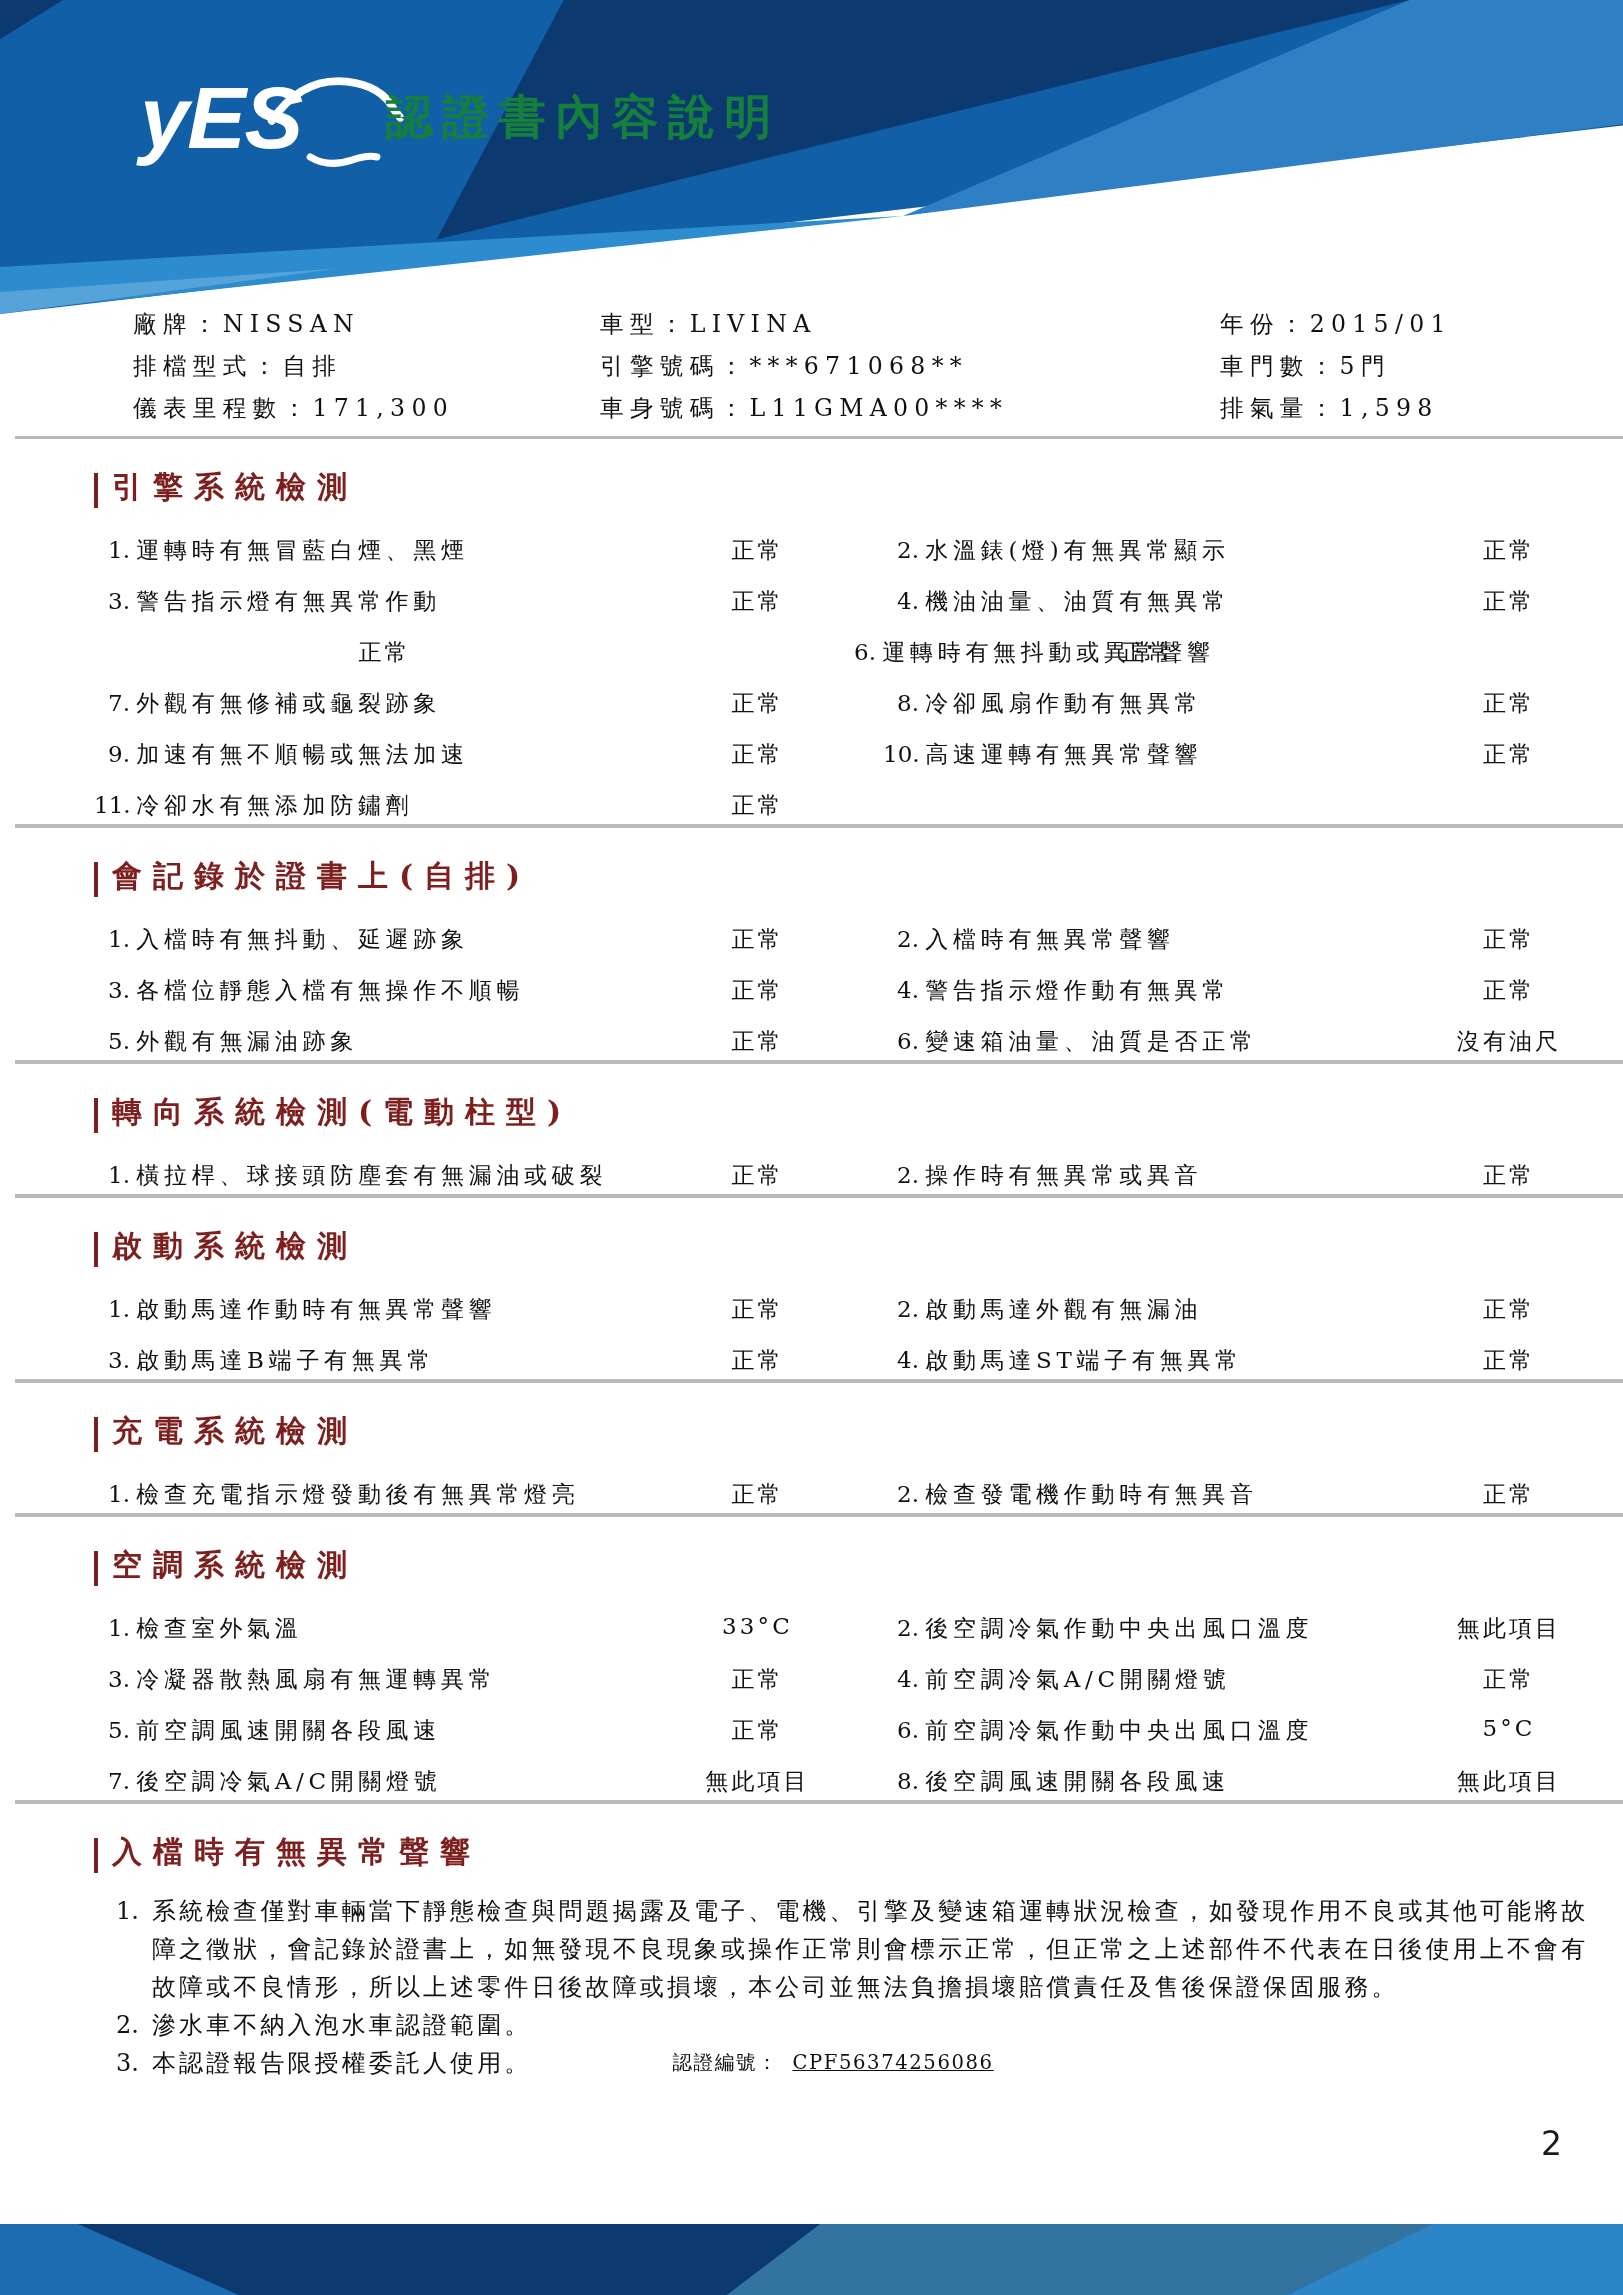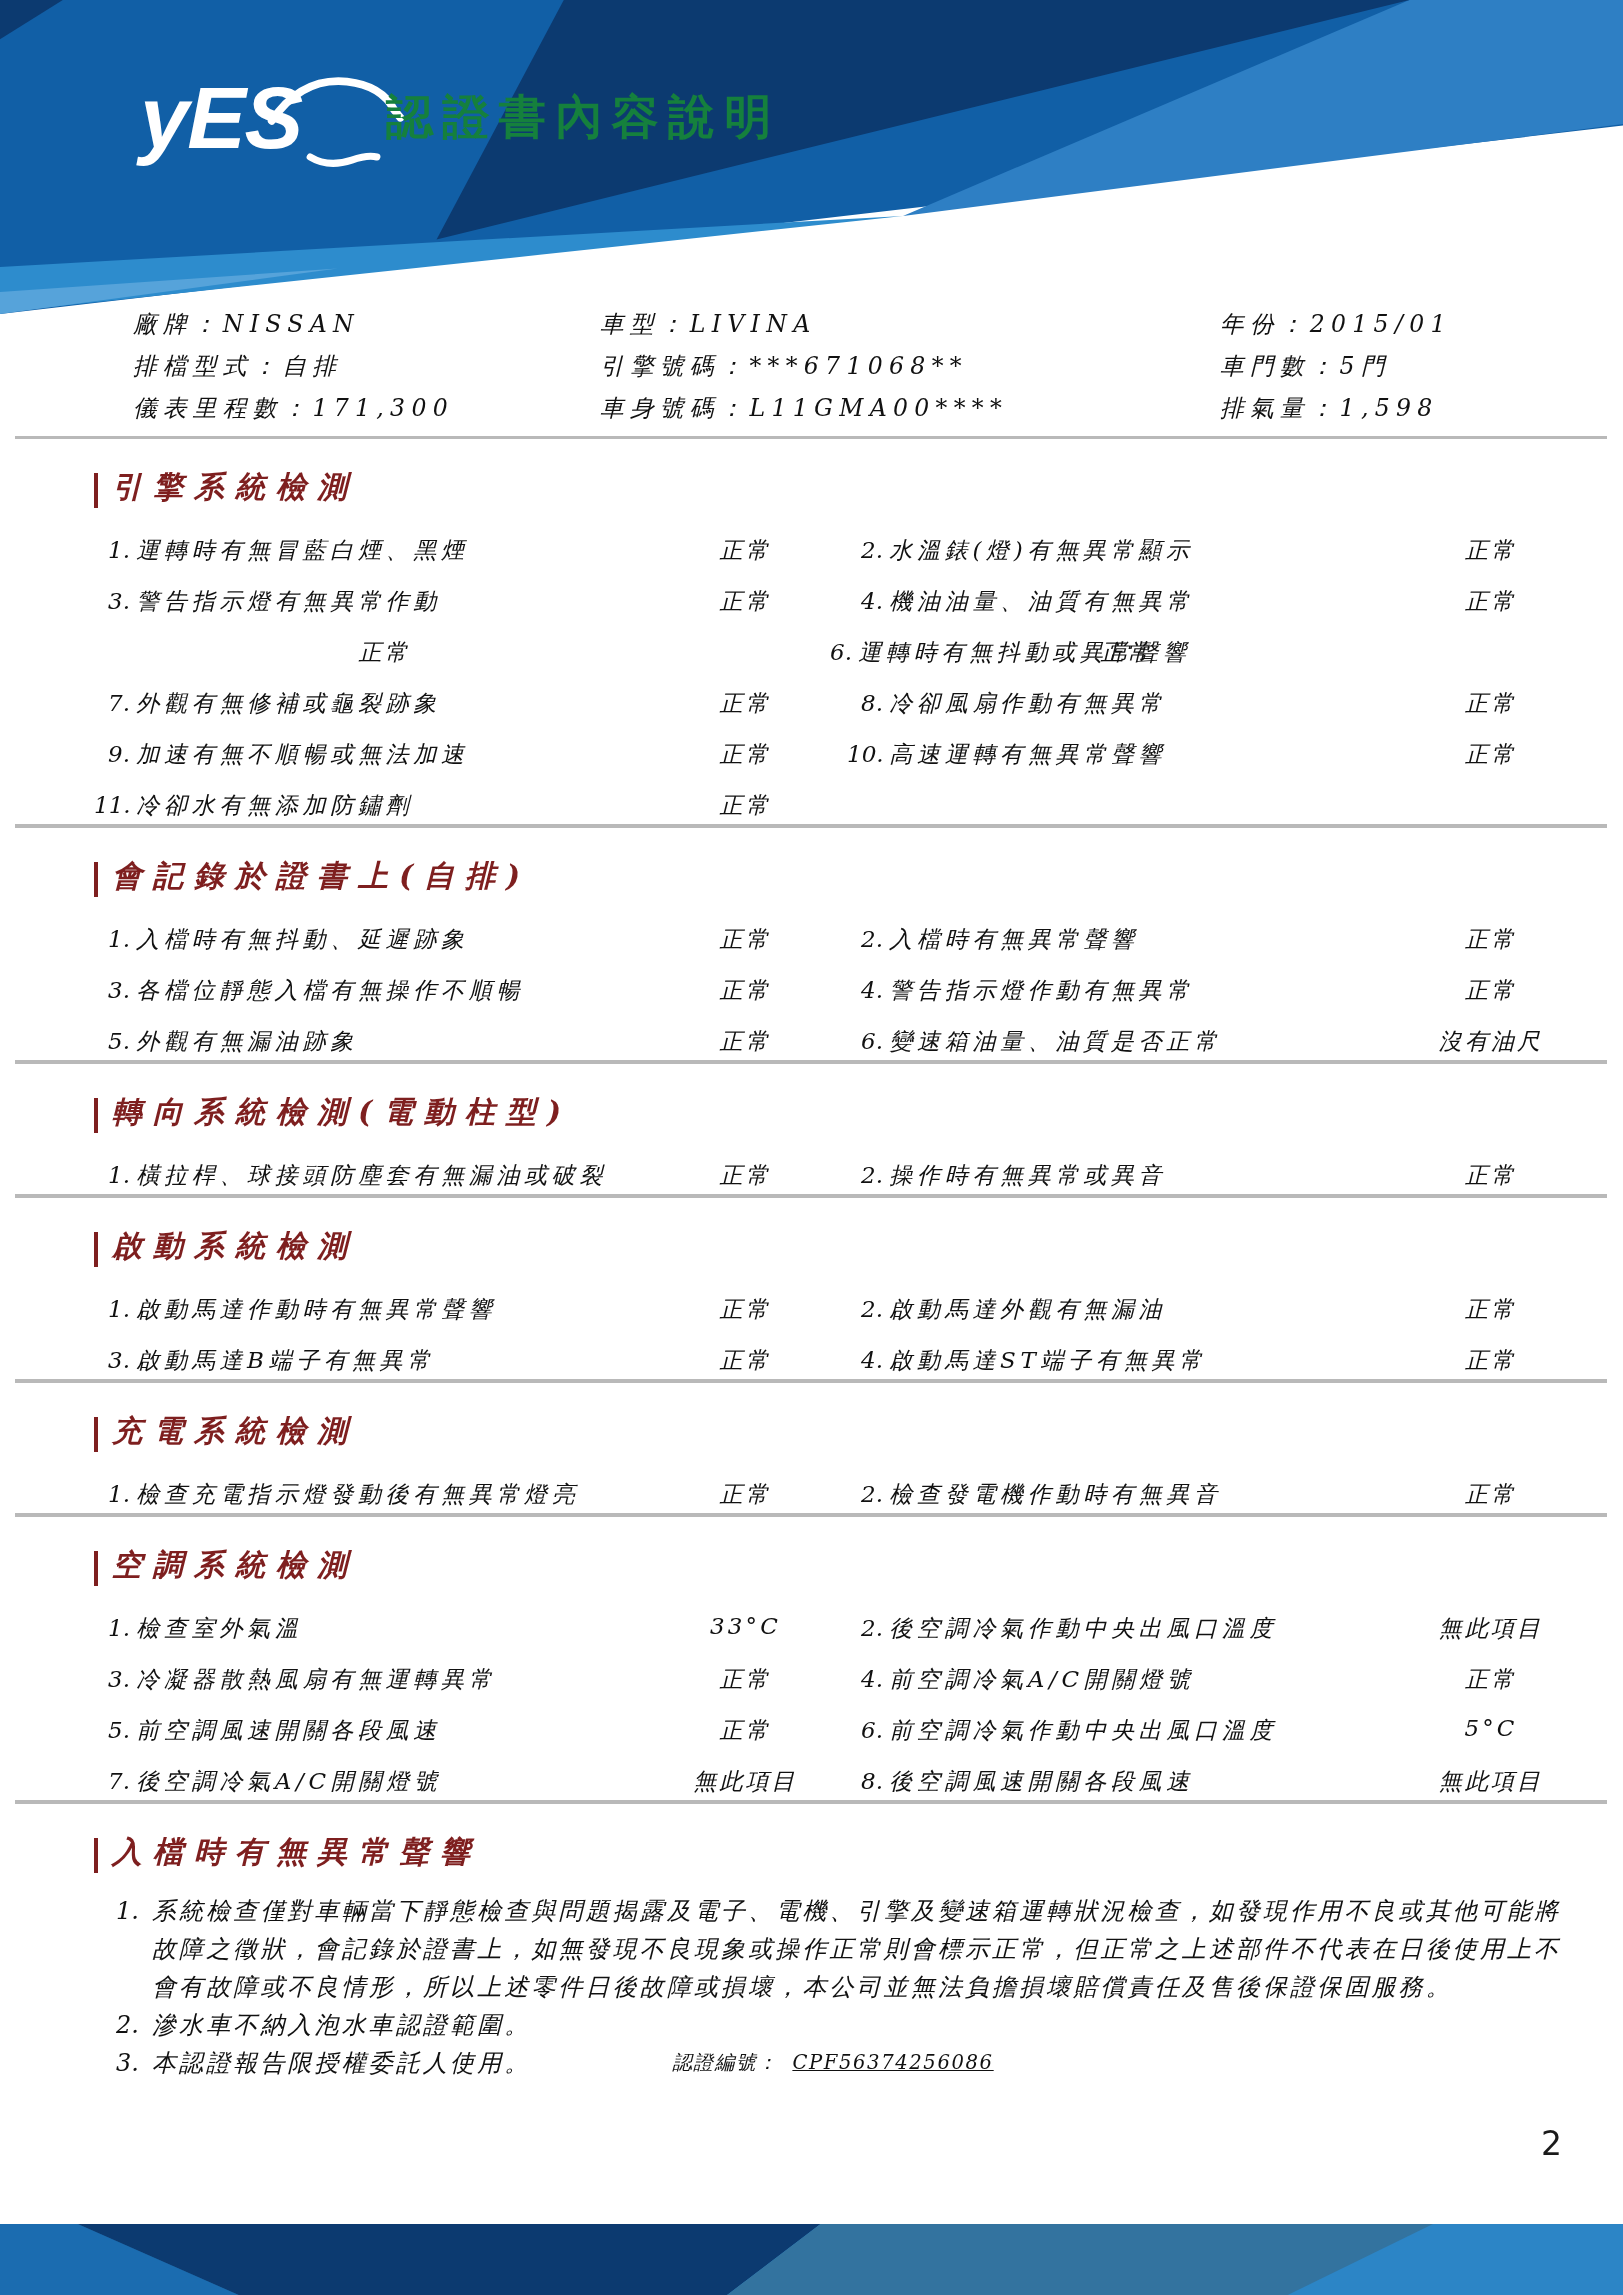--- a/index.html
+++ b/index.html
@@ -20,35 +20,35 @@
     font-family:"DejaVu Sans","Liberation Sans",sans-serif;
     font-size:47px;font-weight:bold;letter-spacing:9.4px;white-space:nowrap;
   }
   
   .footer-art{position:absolute;left:0;bottom:0;width:1623px;height:71px;}
   .page-num{
     position:absolute;right:61px;top:2124px;font-size:33px;color:#1a1a1a;
     font-family:"DejaVu Sans","Liberation Sans",sans-serif;
   }
   
-  .content{position:absolute;top:308px;left:0;width:1623px;padding:0 47px 0 94px;box-sizing:border-box;font-style:italic;}
+  .content{position:absolute;top:308px;left:0;width:1623px;padding:0 29px 0 94px;box-sizing:border-box;}
   .sep{height:3.9px;background:#b9b9b9;margin-left:-79px;margin-right:-31px;}
   
   .vi-grid{display:grid;grid-template-columns:467px 620px 1fr;padding-left:39px;}
   .vi-cell{height:42px;font-size:23.6px;letter-spacing:6.3px;white-space:nowrap;}
   
   .sys-section{margin:0;}
   .sec-title-row{display:flex;align-items:flex-end;height:36px;margin-top:33px;}
   .sec-bar{width:3.9px;height:35px;background:#7e1f1f;margin-right:14px;flex:0 0 auto;}
   .sec-title{
     margin:0;font-size:30px;font-weight:bold;color:#7e1f1f;letter-spacing:11px;white-space:nowrap;
     font-family:"DejaVu Serif","Liberation Serif",serif;
   }
   .rows{margin-top:22px;}
-  .row{display:grid;grid-template-columns:581px 141px 31px 1fr 170px;height:51px;align-items:start;}
+  .row{display:grid;grid-template-columns:581px 141px 31px 1fr 170px;height:51px;align-items:start;gap:12px;}
   .row:last-child{height:39px;}
   .cell{font-size:23px;letter-spacing:4.7px;padding-top:4.7px;white-space:nowrap;}
   .cell .no{display:inline-block;width:36px;text-align:right;letter-spacing:0;}
   .cell .lbl{padding-left:6.3px;}
   .cell.status{text-align:center;letter-spacing:3.1px;}
   .sys-section .sep{margin-top:0;}
   
   .notes{margin-top:19px;padding-left:22px;}
   .note{display:flex;font-size:24px;letter-spacing:3.1px;line-height:38px;align-items:flex-start;}
   .note .no{flex:0 0 36px;letter-spacing:0;}

